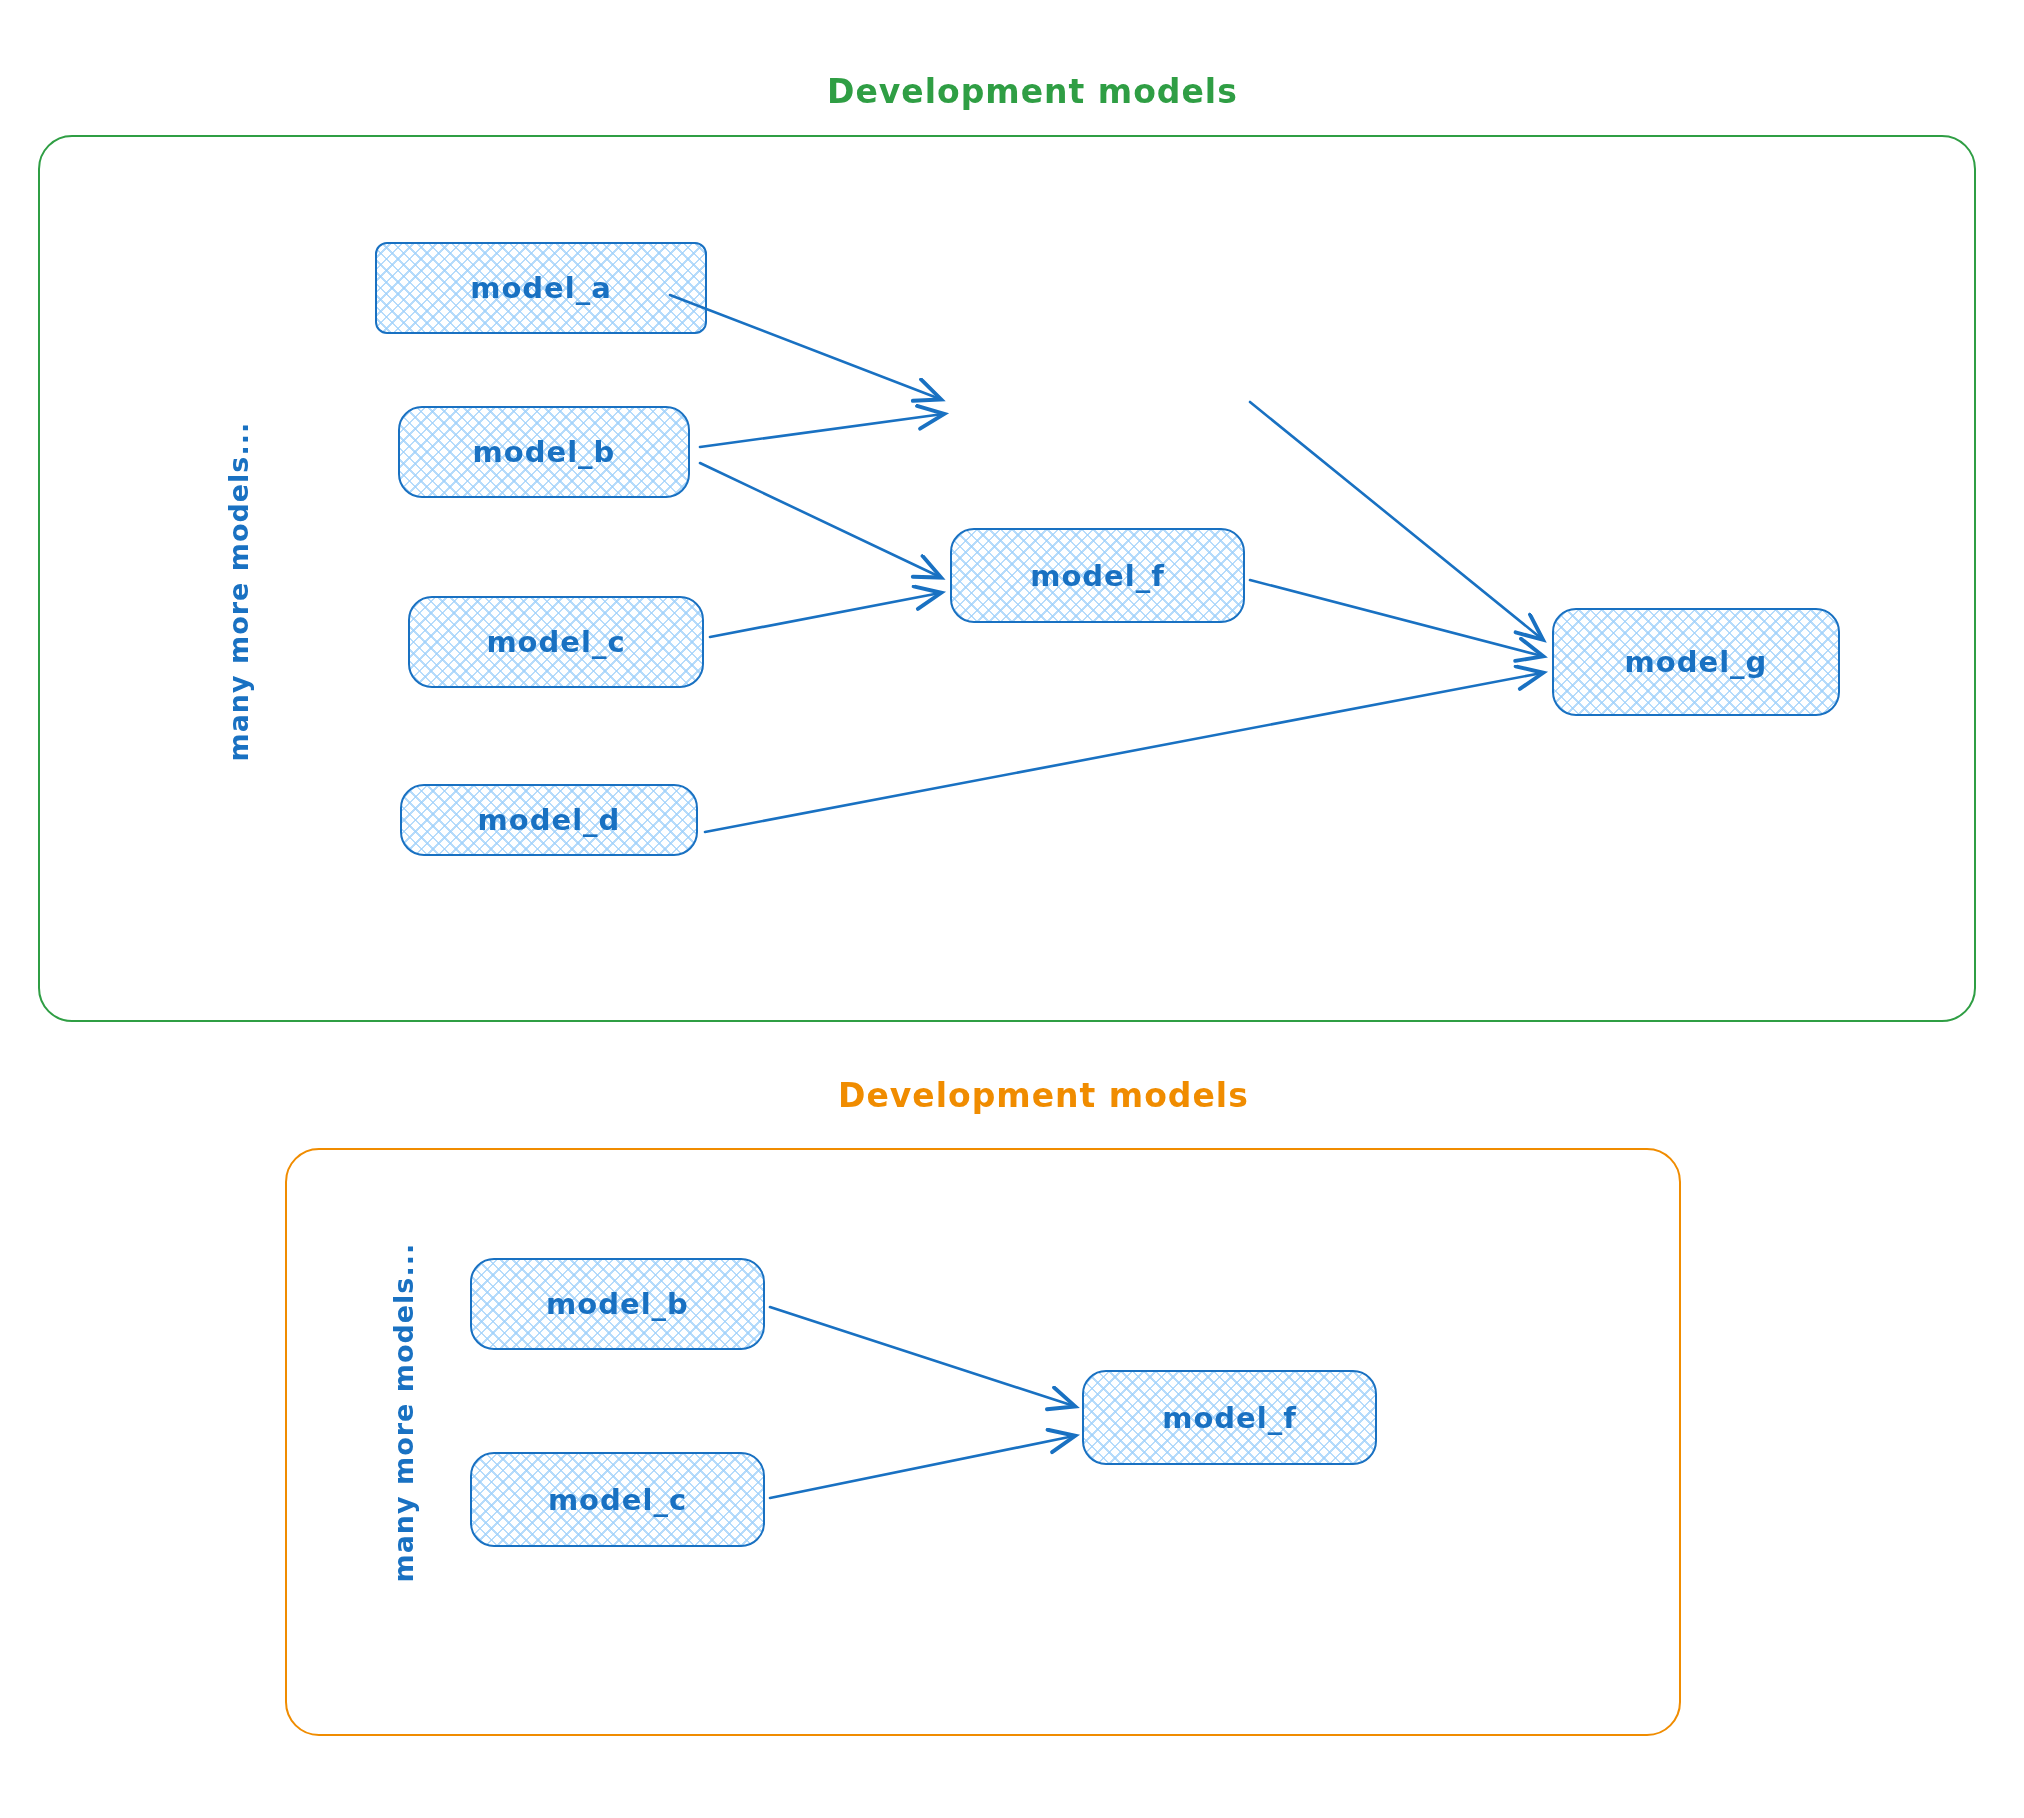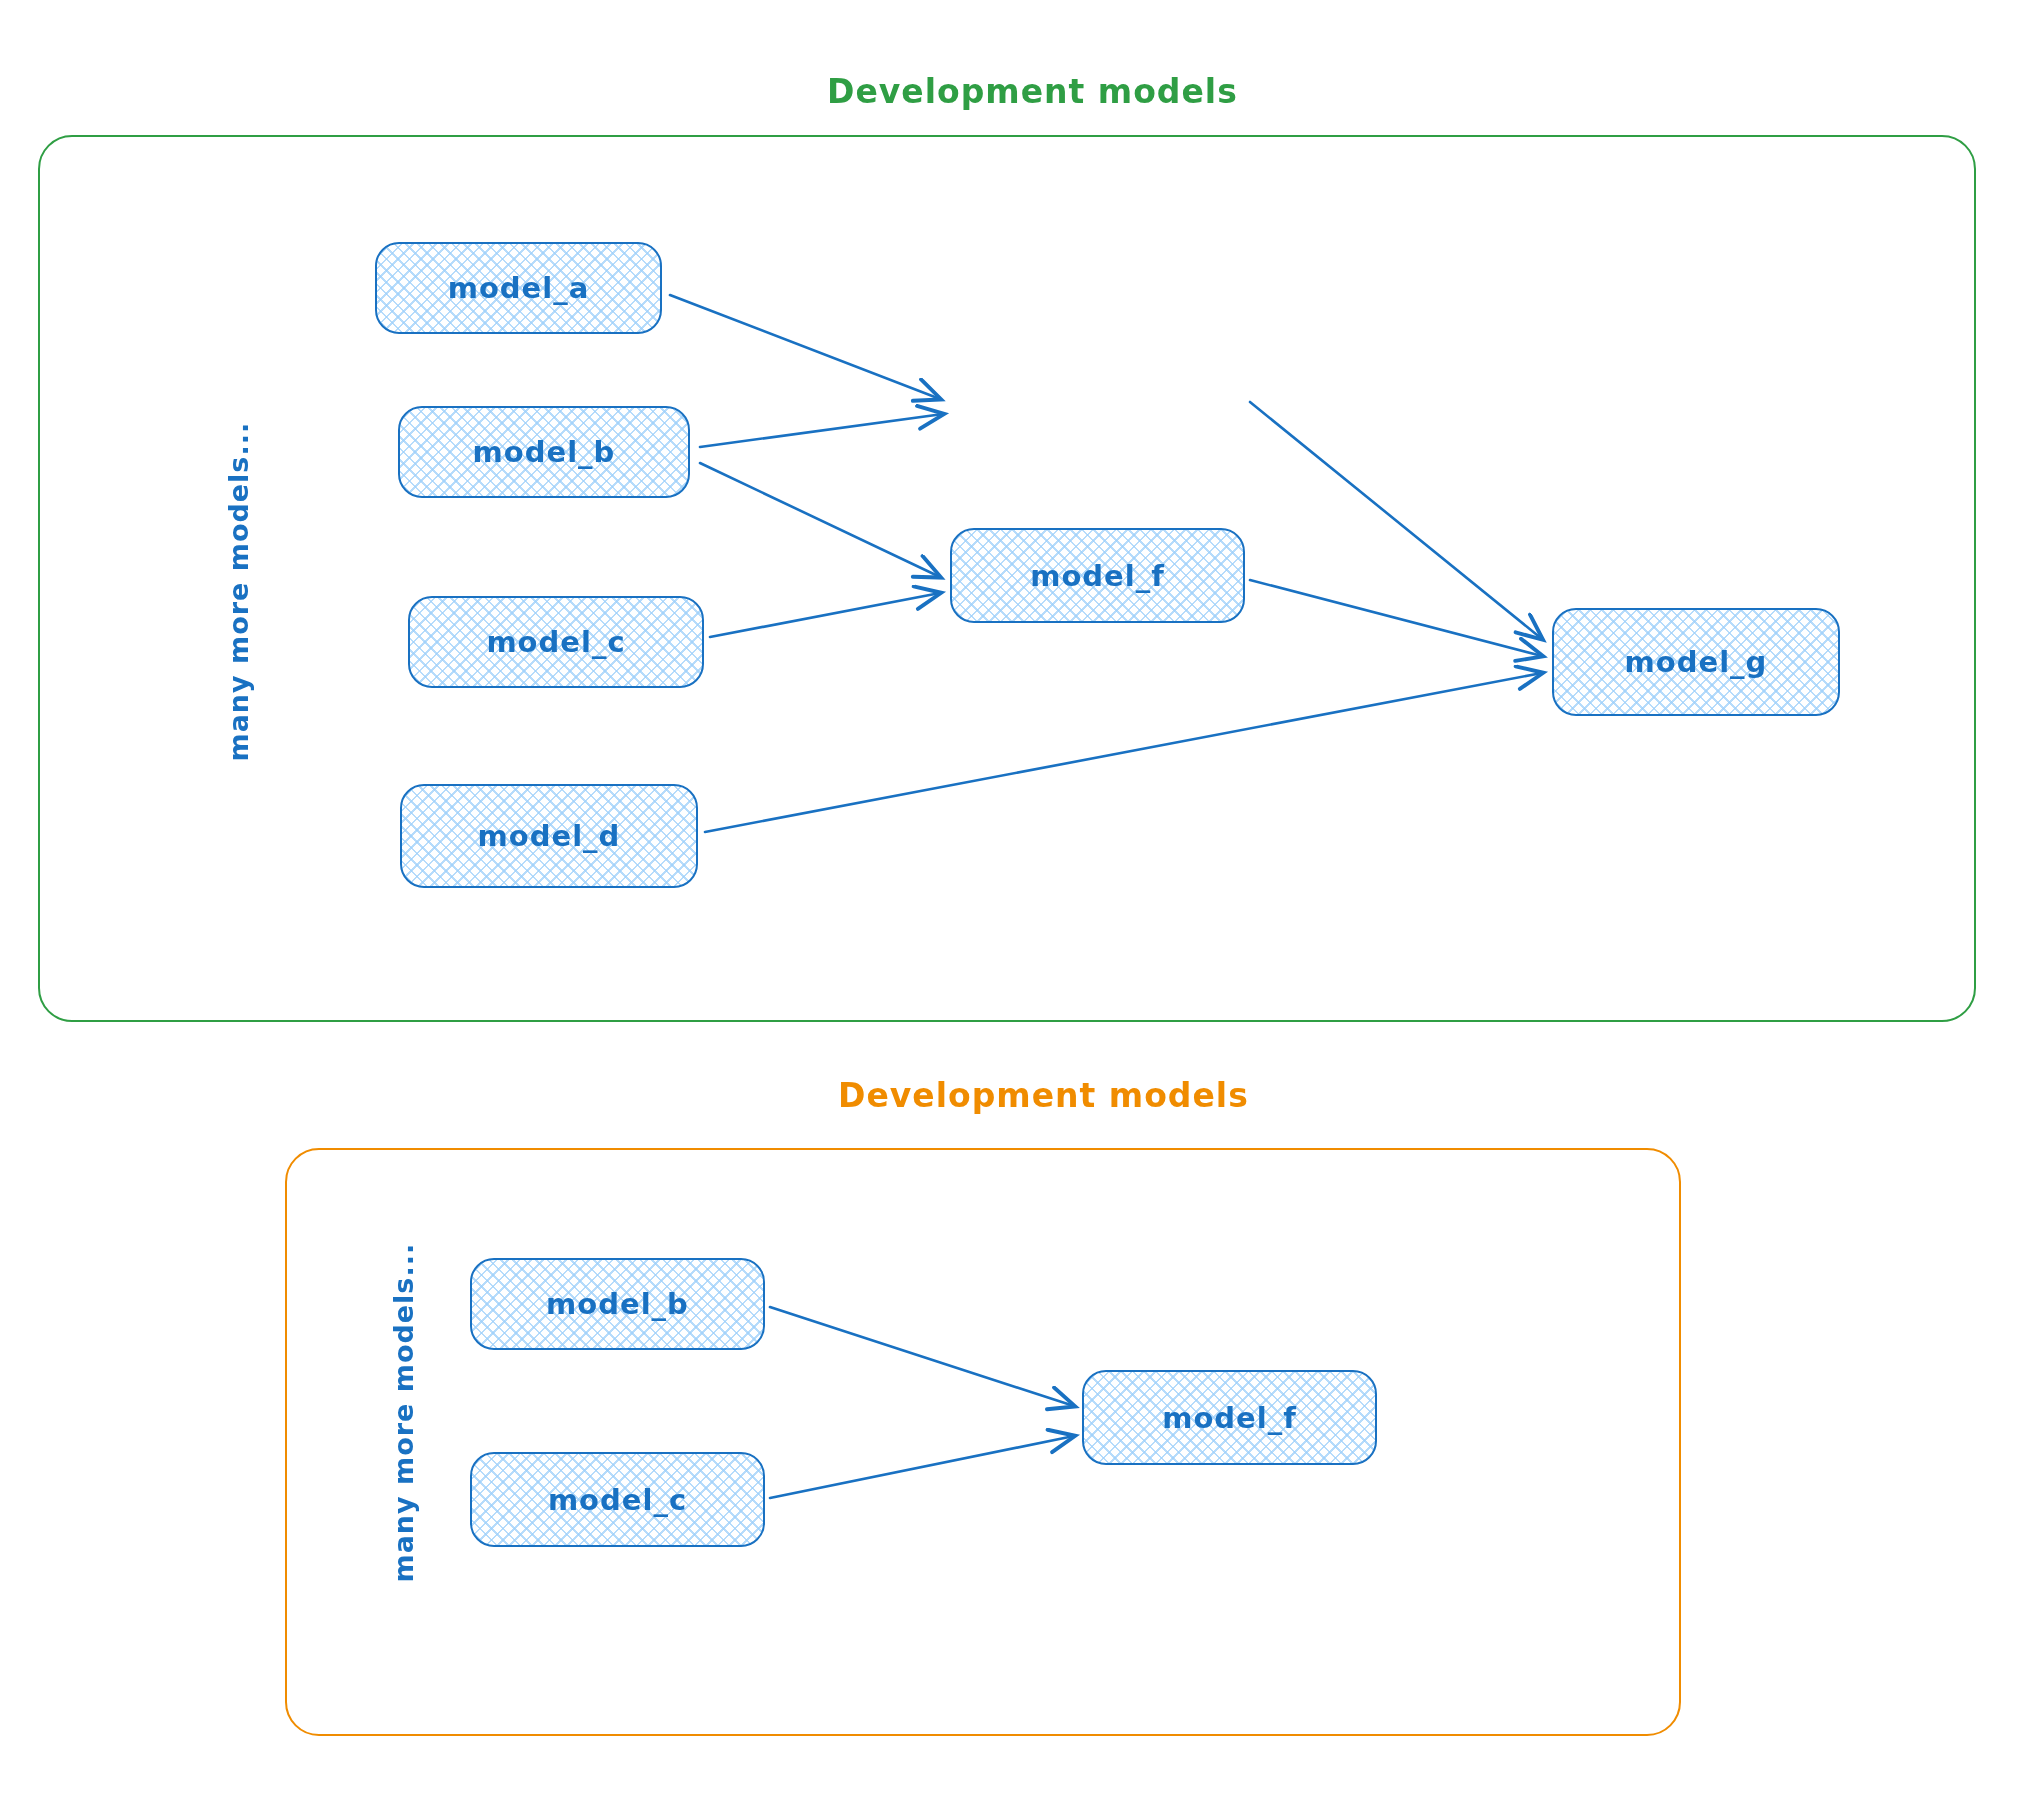--- a/index.html
+++ b/index.html
@@ -66,30 +66,30 @@
 </head>
 <body>
 
 <div class="canvas">
 
   <div class="group-title production" style="left:827px; top:72px;">Development models</div>
   <div class="group-container production" style="left:38px; top:135px; width:1934px; height:883px;"></div>
 
   <div class="side-note" style="left:93px; top:601px; width:290px;">many more models...</div>
 
-  <div class="node" style="left:375px; top:242px; width:287px; height:92px;">
+  <div class="node" style="left:375px; top:242px; width:332px; height:92px;border-radius:12px;">
     <span>model_a</span>
   </div>
   <div class="node" style="left:398px; top:406px; width:292px; height:92px;">
     <span>model_b</span>
   </div>
   <div class="node" style="left:408px; top:596px; width:296px; height:92px;">
     <span>model_c</span>
   </div>
-  <div class="node" style="left:400px; top:784px; width:298px; height:104px;justify-content:center;">
+  <div class="node" style="left:400px; top:784px; width:298px; height:72px;justify-content:center;">
     <span>model_d</span>
   </div>
   <div class="node" style="left:950px; top:528px; width:295px; height:95px;">
     <span>model_f</span>
   </div>
   <div class="node" style="left:1552px; top:608px; width:288px; height:108px;">
     <span>model_g</span>
   </div>
 
   <div class="group-title development" style="left:838px; top:1076px;">Development models</div>

